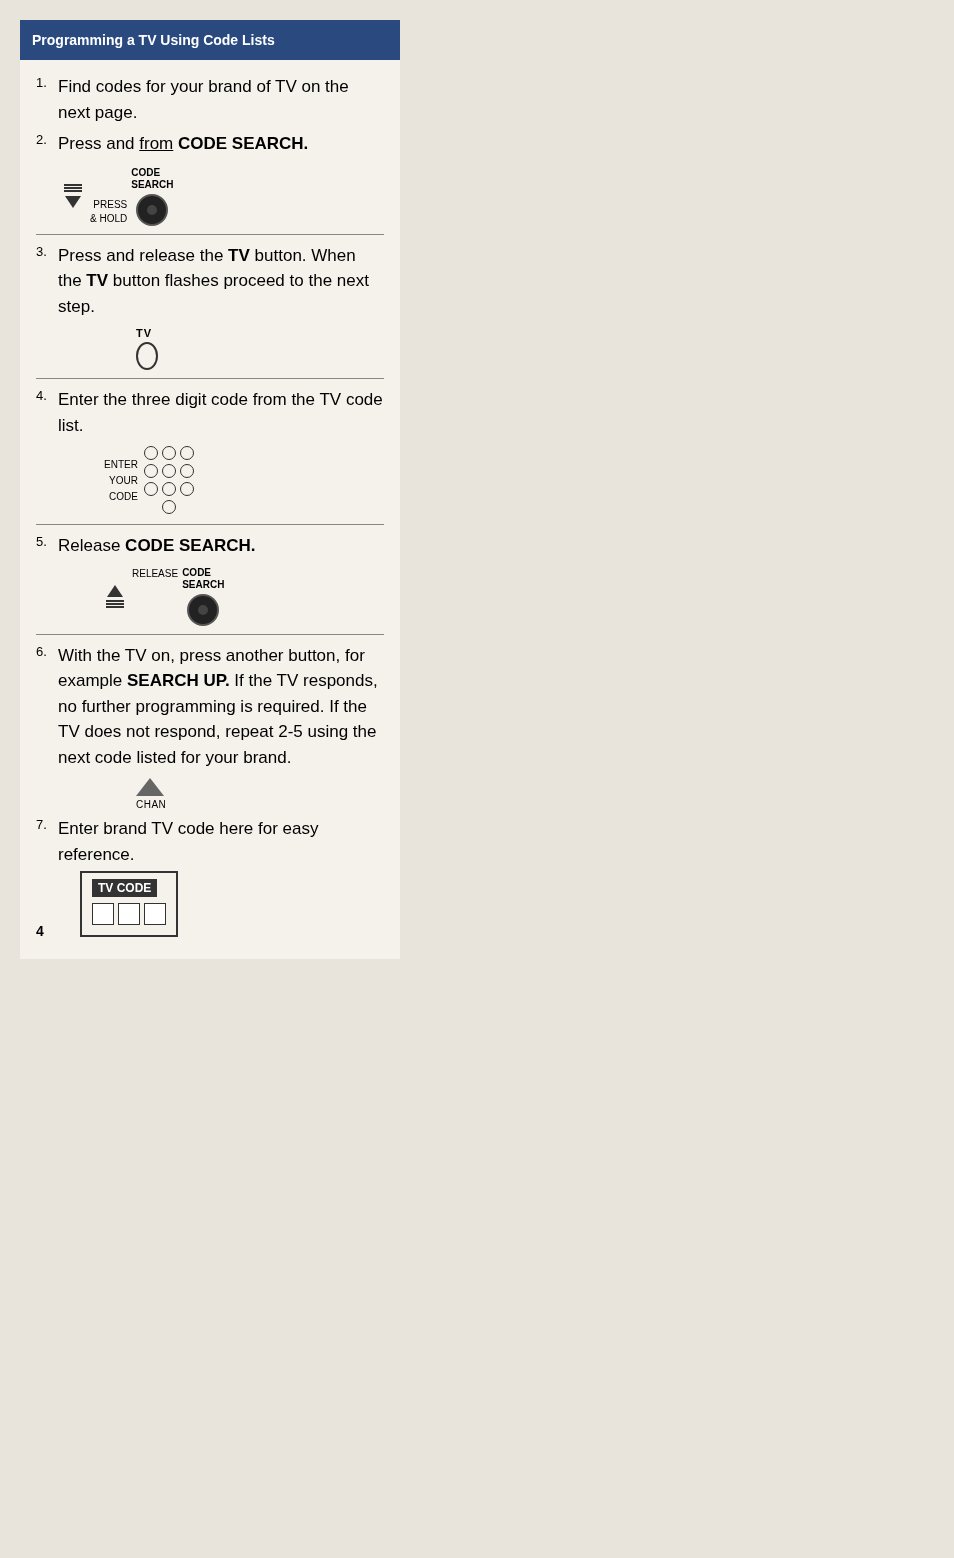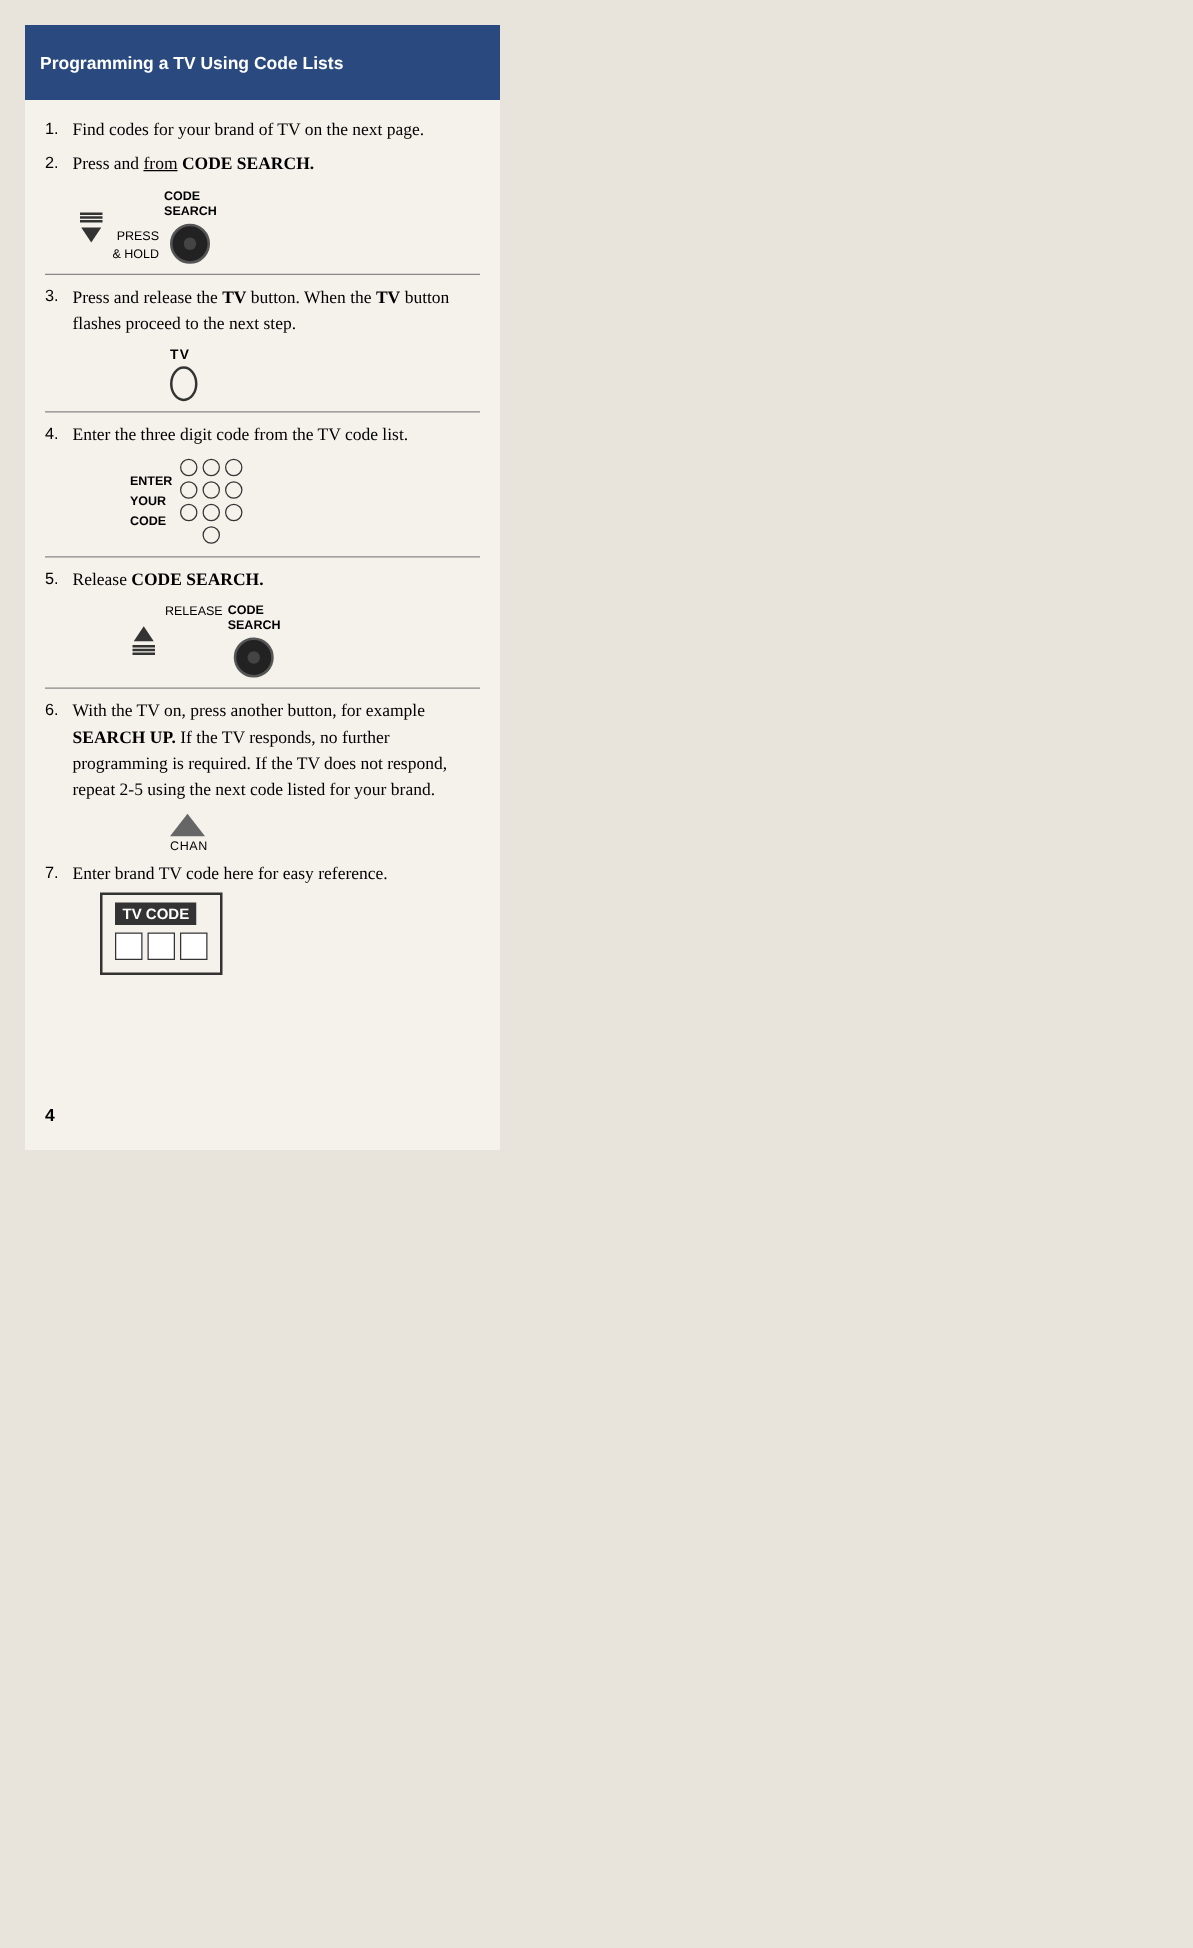--- a/index.html
+++ b/index.html
@@ -19,42 +19,41 @@
       width: 380px;
       min-height: 900px;
       padding: 0;
       position: relative;
     }
     .header {
       background: #2a4a7f;
       color: white;
       font-weight: bold;
       font-size: 14px;
-      padding: 22px 12px;
+      padding: 12px 12px;
       margin-bottom: 14px;
     }
     .content {
       padding: 0 16px 16px 16px;
     }
     .intro-text {
       font-size: 13px;
       font-weight: bold;
       margin-bottom: 12px;
       line-height: 1.4;
     }
     .step-number {
       font-size: 13px;
       min-width: 18px;
       padding-top: 1px;
     }
     .step-text {
-      font-size: 14px;
+      font-size: 17px;
       line-height: 1.5;
       flex: 1;
-      font-family: Liberation Serif, serif;
     }
     .step-text b {
       font-weight: bold;
     }
     .step-text u {
       text-decoration: underline;
     }
     .divider-line {
       border: none;
       border-top: 1px solid #888;
@@ -227,21 +226,21 @@
 
     <hr class="divider-line">
 
     <div class="step-block">
       <div class="step-inner">
         <span class="step-number">4.</span>
         <span class="step-text">Enter the three digit code from the TV code list.</span>
       </div>
 
       <div style="display:flex; flex-direction:row; align-items:center; margin-left:68px; margin-top:8px; gap:6px;">
-        <span style="font-size:10px; font-weight:bold; line-height:1.6; text-align:left;">ENTER<br>YOUR<br>CODE</span>
+        <span style="font-size:10px; font-weight:normal; line-height:1.6; text-align:right;">ENTER<br>YOUR<br>CODE</span>
         <div class="numpad-grid">
           <div class="numpad-key"></div>
           <div class="numpad-key"></div>
           <div class="numpad-key"></div>
           <div class="numpad-key"></div>
           <div class="numpad-key"></div>
           <div class="numpad-key"></div>
           <div class="numpad-key"></div>
           <div class="numpad-key"></div>
           <div class="numpad-key"></div>

